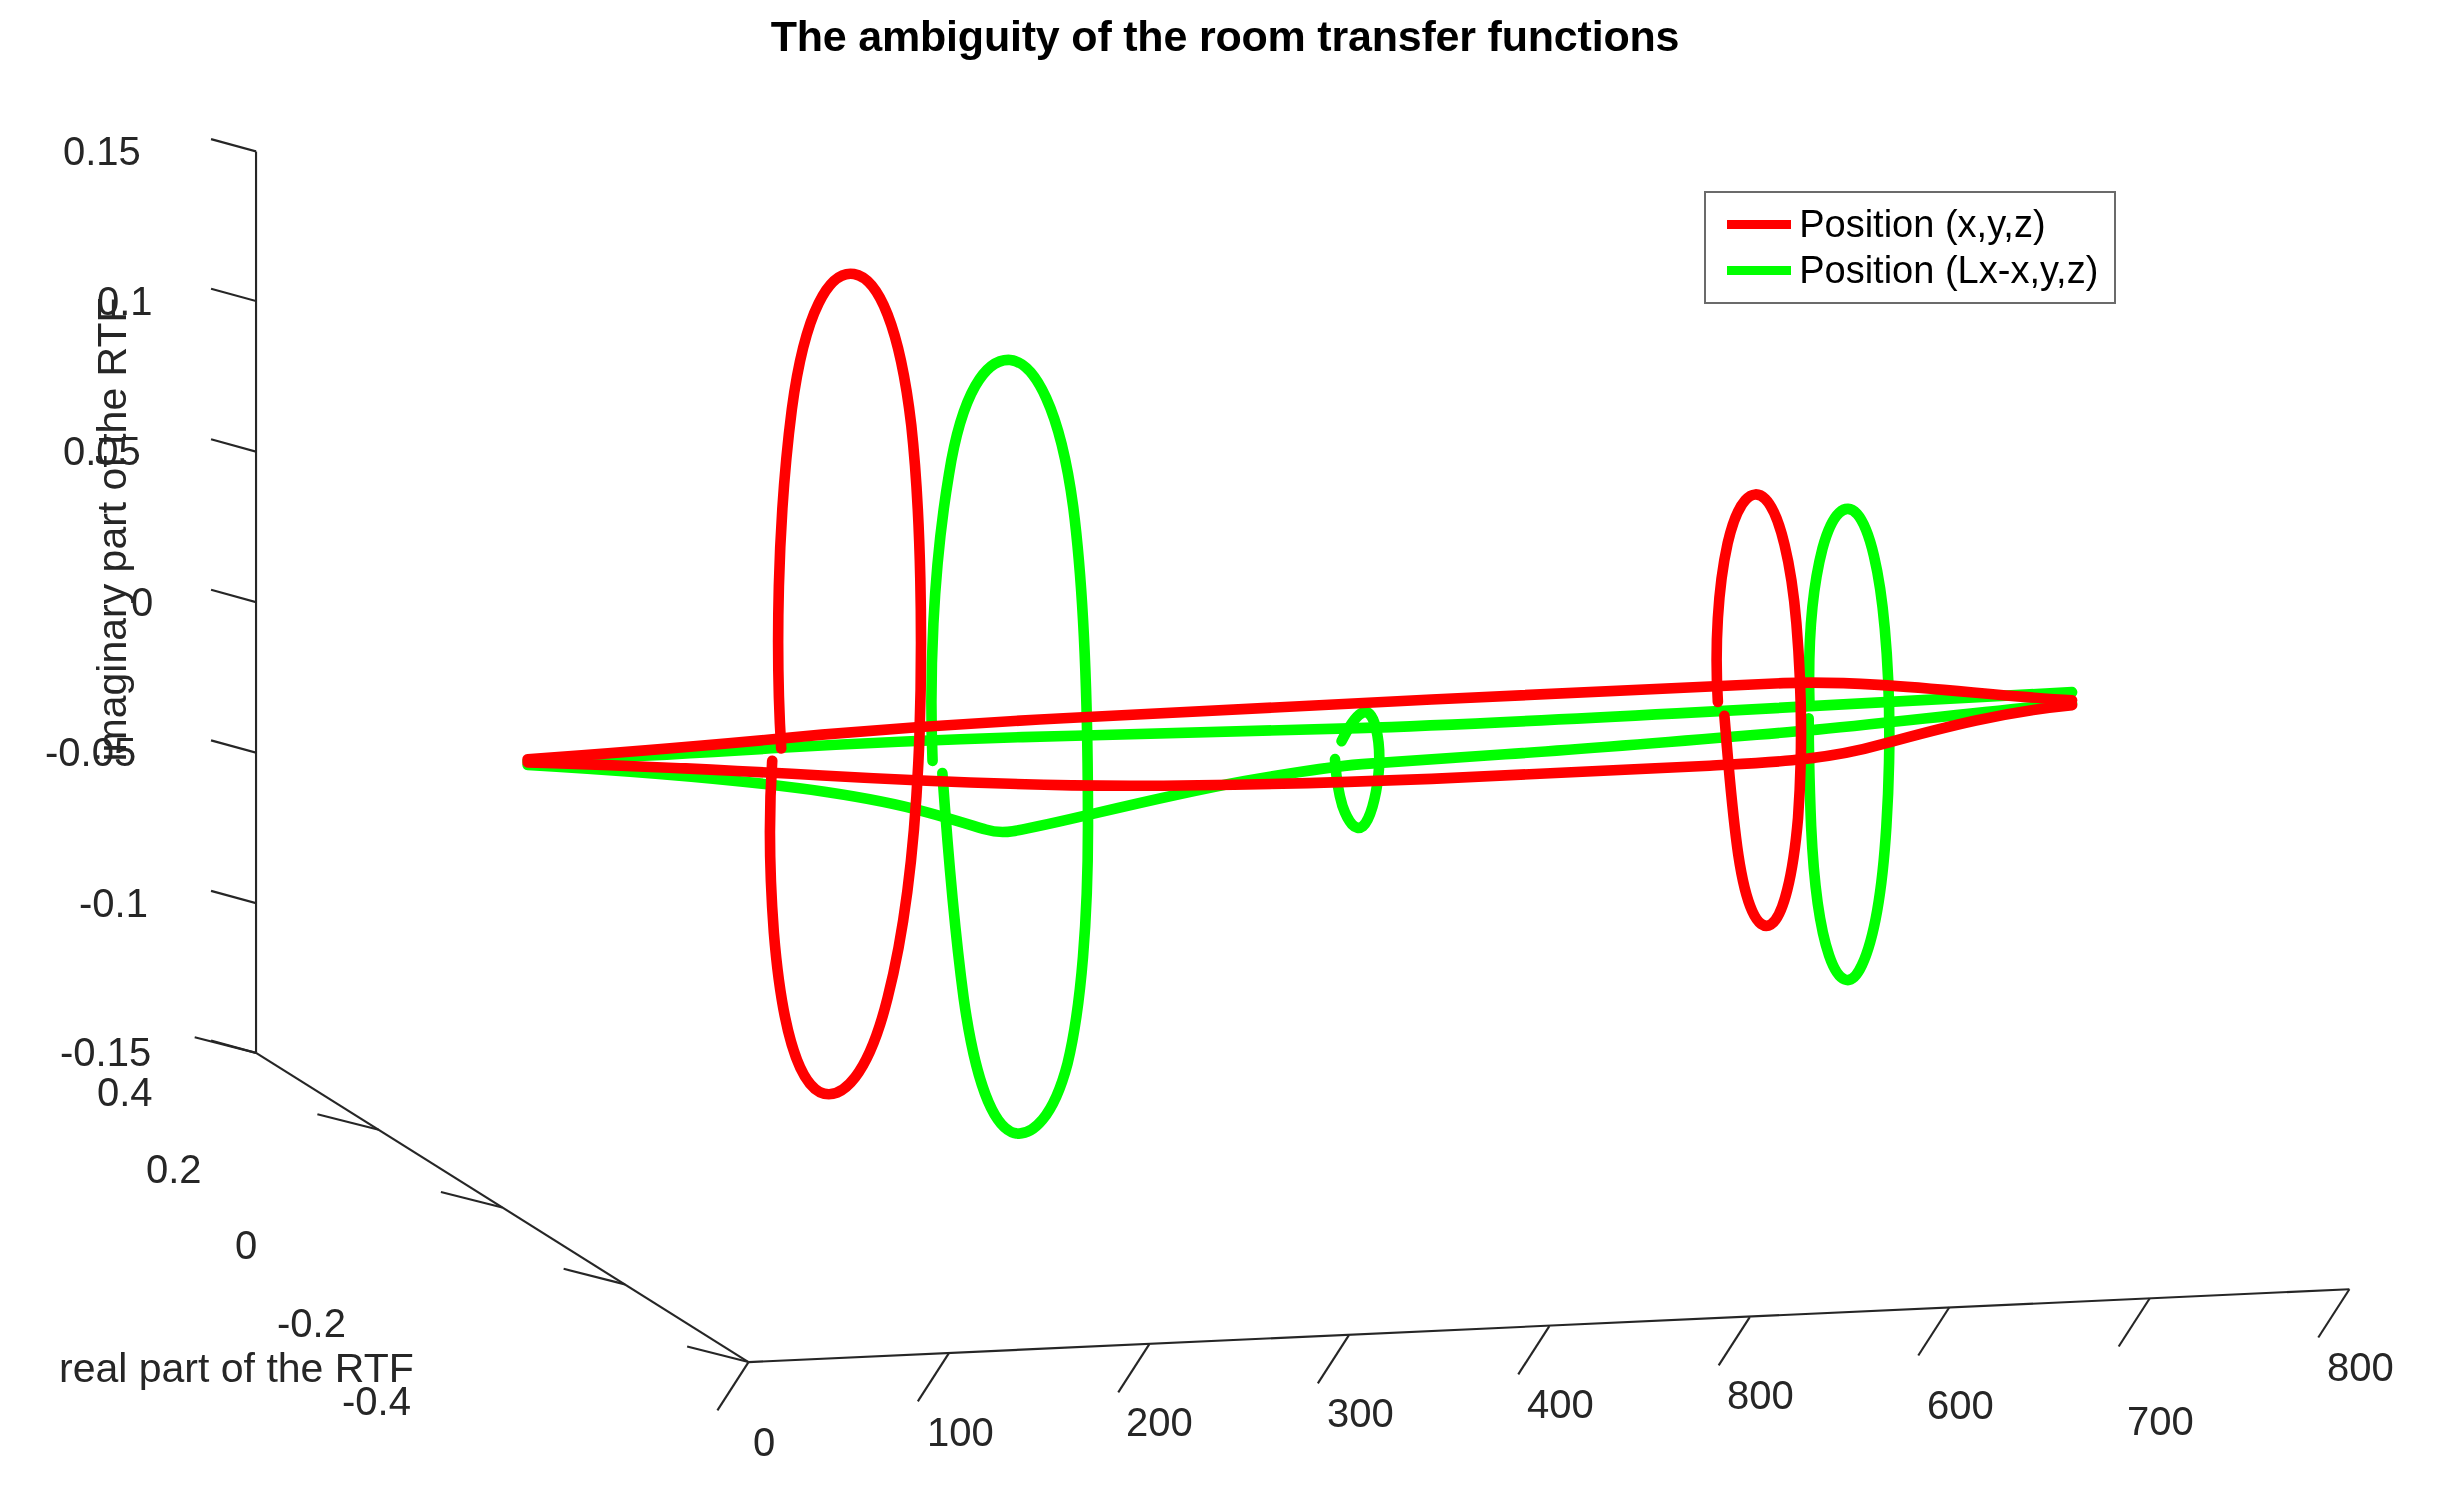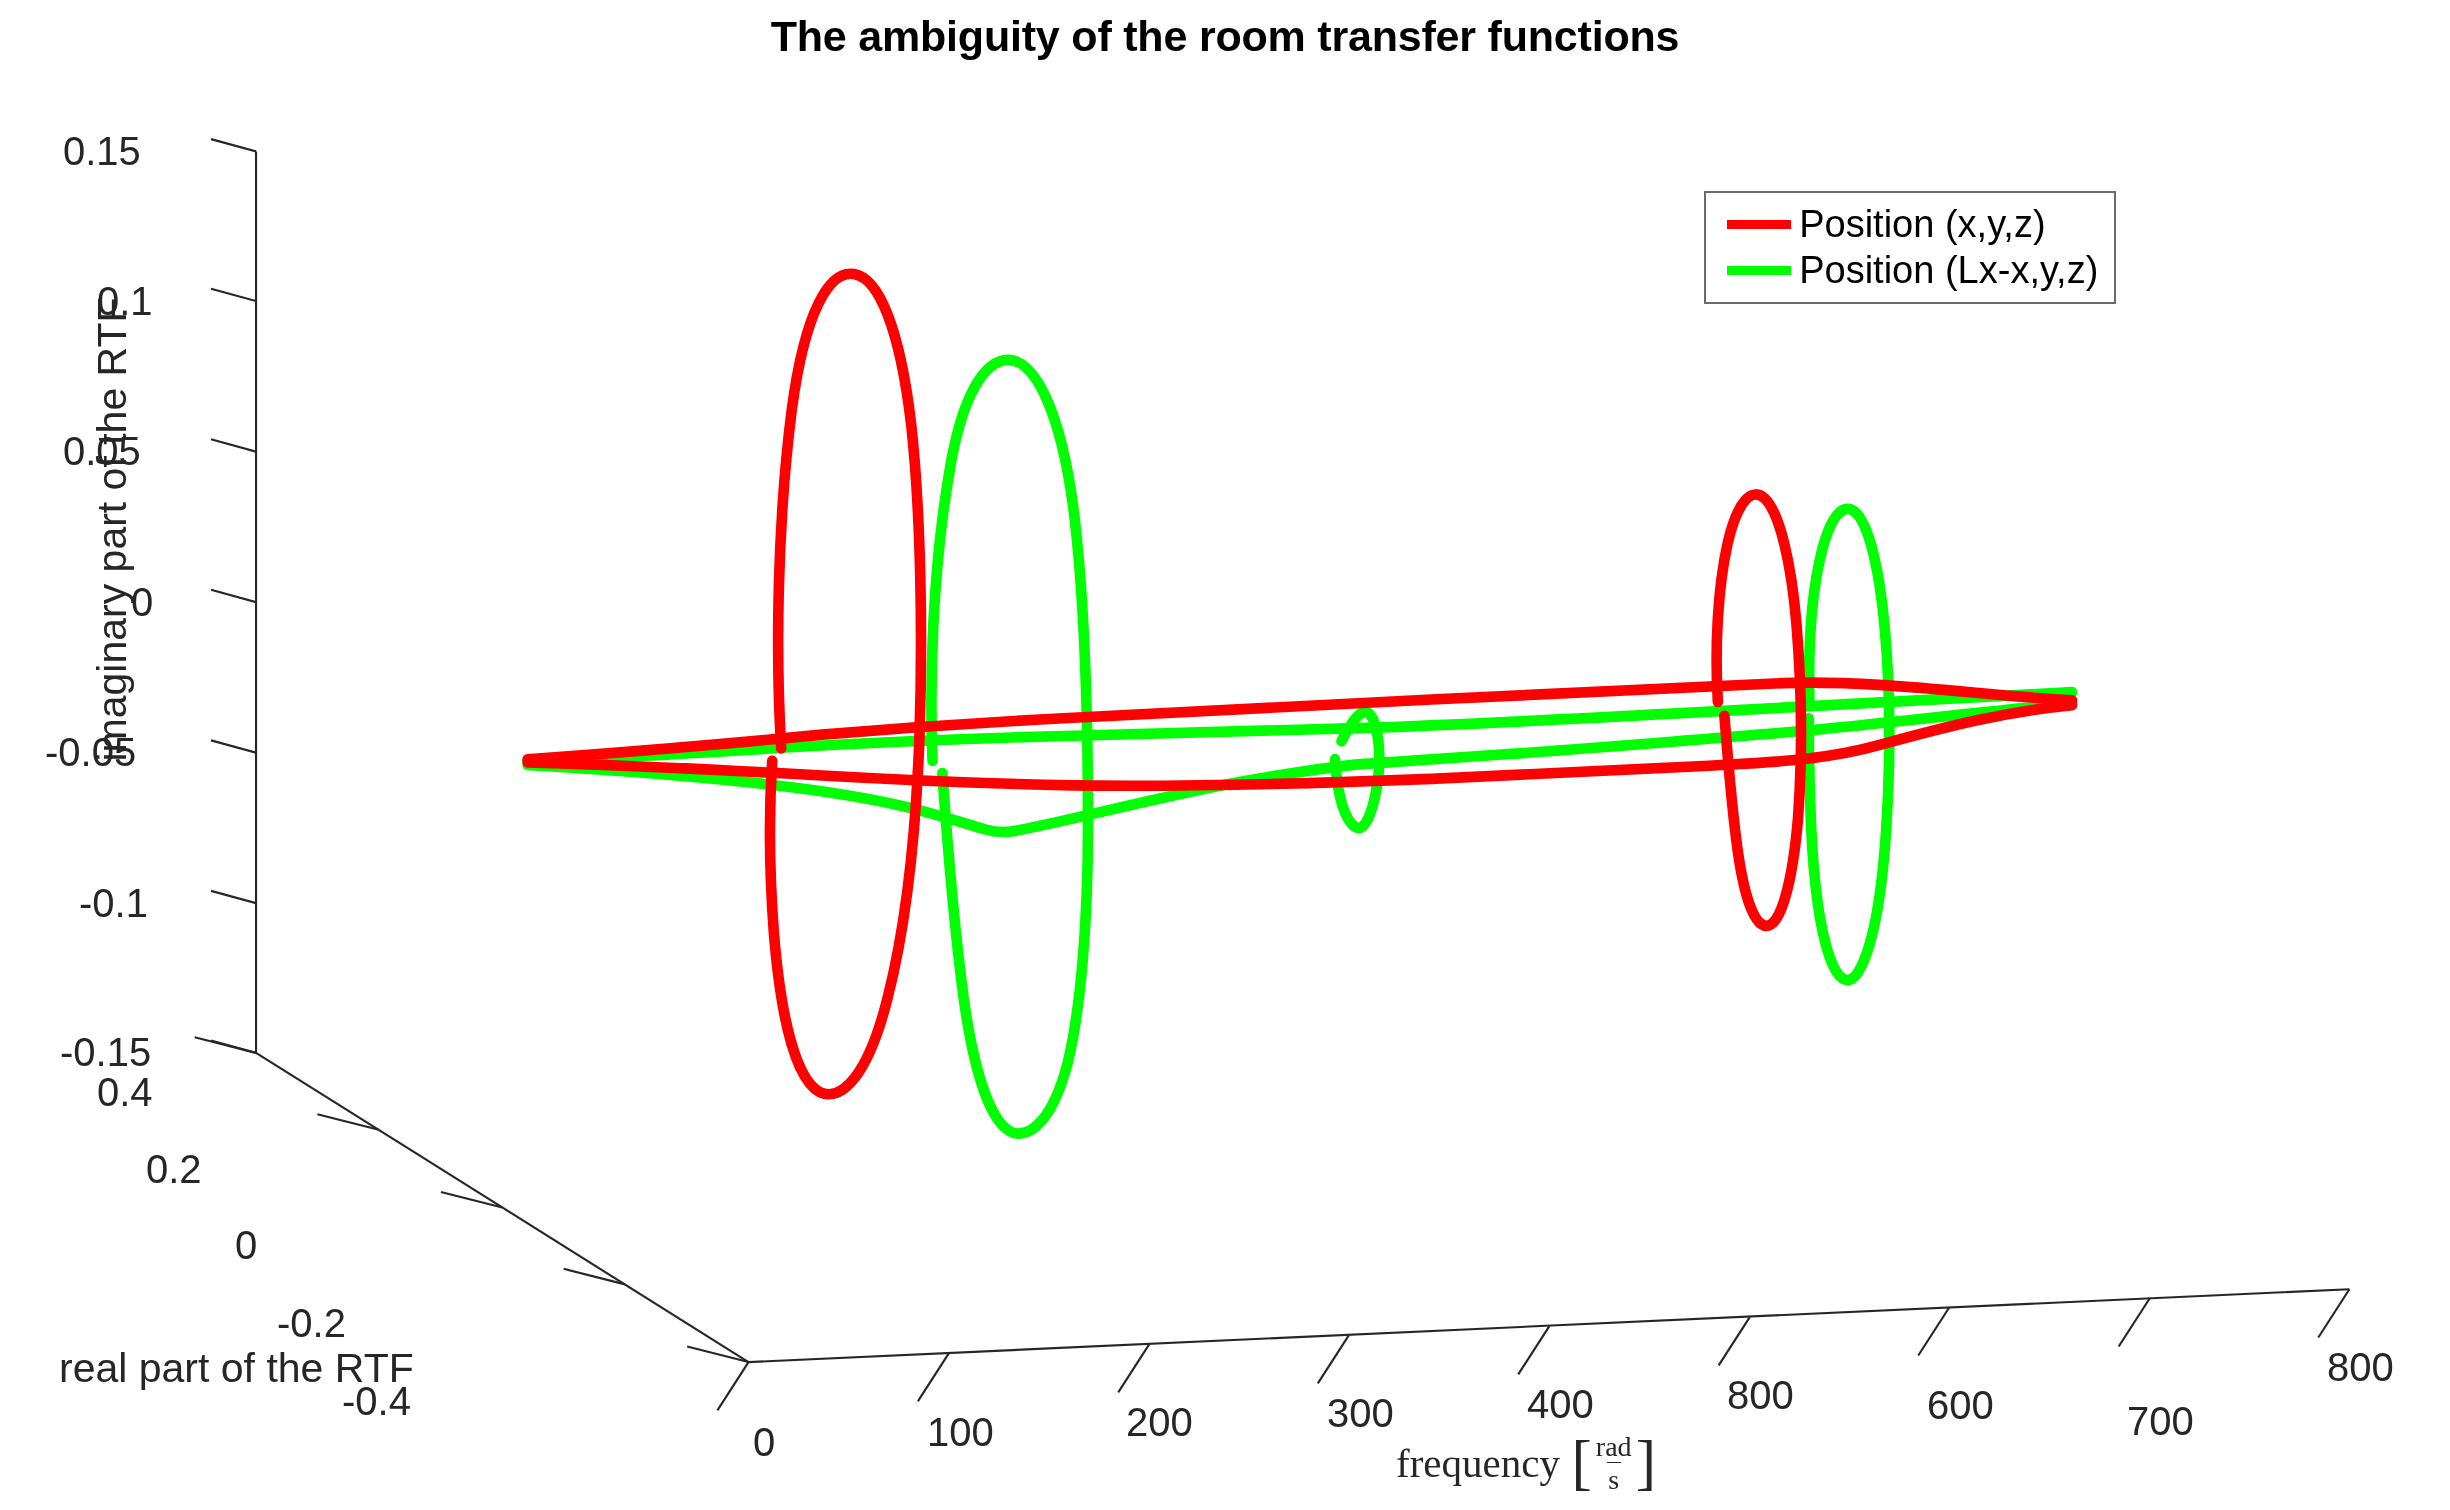--- a/index.html
+++ b/index.html
@@ -321,31 +321,20 @@
   <div class="lbl tick-lbl" style="left:1327px; top:1393px;">300</div>
   <div class="lbl tick-lbl" style="left:1527px; top:1384px;">400</div>
   <div class="lbl tick-lbl" style="left:1727px; top:1375px;">800</div>
   <div class="lbl tick-lbl" style="left:1927px; top:1385px;">600</div>
   <div class="lbl tick-lbl" style="left:2127px; top:1356px;margin-top:45px;">700</div>
   <div class="lbl tick-lbl" style="left:2327px; top:1347px;">800</div>
 
   <div id="zaxis-title" class="lbl">imaginary part of the RTF</div>
   <div id="yaxis-title" class="lbl">real part of the RTF</div>
 
-  <div id="xaxis-title">
-    <span>frequency</span>
-    <span class="frac-wrap">
-      <span class="bracket">[</span>
-      <span class="frac">
-        <span class="num">rad</span>
-        <span class="den">s</span>
-      </span>
-      <span class="bracket">]</span>
-    </span>
-  </div>
 
   <div id="legend-box">
     <div class="legend-row r1">
       <span class="legend-swatch red"></span>
       <span class="legend-text">Position (x,y,z)</span>
     </div>
     <div class="legend-row r2">
       <span class="legend-swatch green"></span>
       <span class="legend-text">Position (Lx-x,y,z)</span>
     </div>

